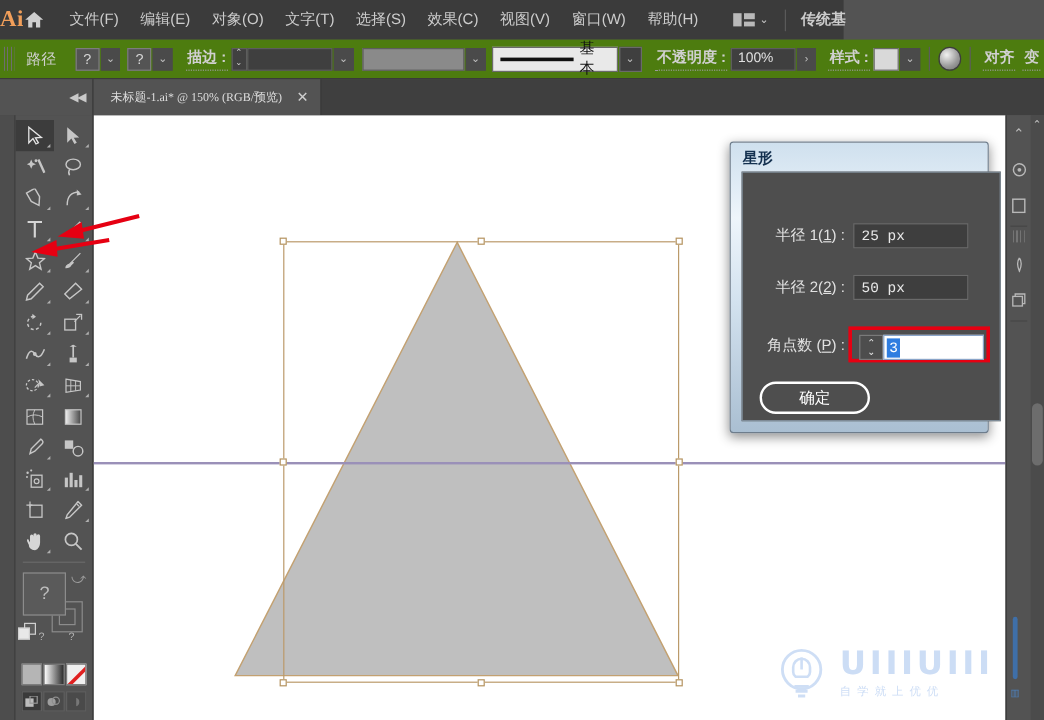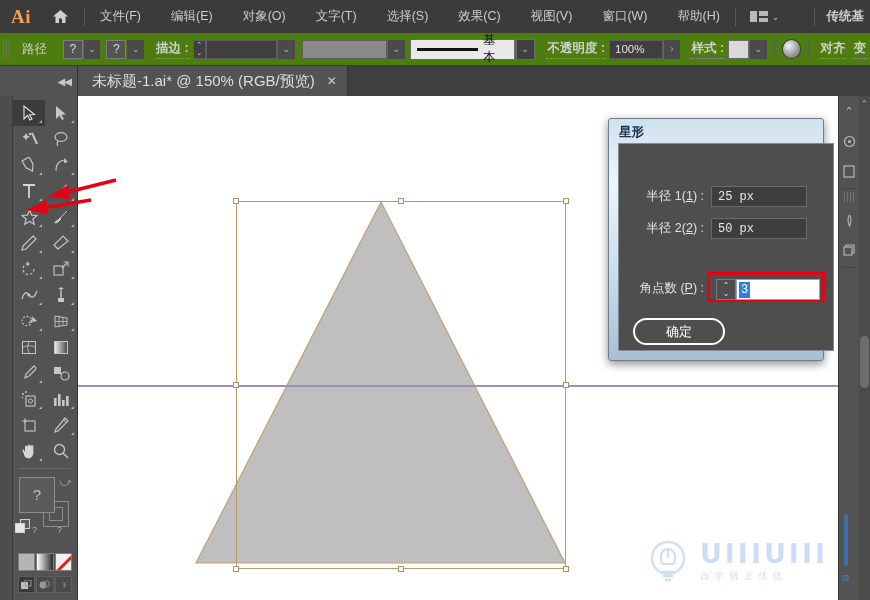--- a/index.html
+++ b/index.html
@@ -6,31 +6,31 @@
   html,body { width:870px; height:600px; overflow:hidden; }
   body {
     font-family:"Liberation Sans","DejaVu Sans",sans-serif;
     background:#535353; color:#d4d4d4;
     font-size:12px; position:relative;
   }
   #app { position:absolute; inset:0; width:870px; height:600px; }
 
   
   .menubar {
-    position:absolute; left:0; top:0; width:870px; height:33px;
+    position:absolute; left:0; top:0; width:703px; height:33px;
     background:#3b3b3b; display:flex; align-items:center;
   }
   .ai-logo {
     width:42px; text-align:center; font-size:19px; font-weight:bold;
     color:#f29f5a; font-family:"Liberation Serif","DejaVu Serif",serif;
     letter-spacing:.5px;
   }
   .home-icon { width:36px; display:flex; align-items:center; justify-content:center; }
   .mb-sep { width:1px; height:18px; background:#5a5a5a; margin:0 6px; }
-  .menu-items { display:flex; align-items:center;gap:12px; }
+  .menu-items { display:flex; align-items:center; }
   .menu-item {
     padding:0 9px; height:33px; line-height:33px; color:#ccc;
     font-size:12.5px; white-space:nowrap; cursor:default;
   }
   .arrange-icon { display:flex; align-items:center; gap:4px; padding:0 8px; }
   .sq-group { display:flex; gap:2px; align-items:flex-start; }
   .sq-a { width:7px; height:11px; background:#b9b9b9; }
   .sq-b { display:flex; flex-direction:column; gap:2px; }
   .sq-b i { display:block; width:9px; height:4.5px; background:#b9b9b9; }
   .chev { font-size:9px; color:#c8c8c8; }
@@ -91,21 +91,21 @@
     position:absolute; left:0; top:0; width:78px; height:30px;
     background:#535353; border-right:1px solid #333;
     display:flex; align-items:center; justify-content:flex-end;
   }
   .dbl-chev { color:#c9c9c9; font-size:10px; padding-right:6px; letter-spacing:-1px; }
   .doctab {
     position:absolute; left:78px; top:0; height:30px;
     background:#535353; display:flex; align-items:center;
     padding:0 10px 0 14px; border-right:1px solid #333;
   }
-  .doctab .t { font-size:15px; color:#dedede; white-space:nowrap; }
+  .doctab .t { font-size:10px; color:#dedede; white-space:nowrap;font-family:Liberation Serif, serif; }
   .doctab .x { margin-left:12px; color:#cfcfcf; font-size:12px; font-weight:bold; }
 
   
   .toolstrip {
     position:absolute; left:0; top:96px; width:13px; height:504px;
     background:#4d4d4d; border-right:1px solid #3a3a3a;
   }
   .toolbar {
     position:absolute; left:13px; top:96px; width:65px; height:504px;
     background:#535353; border-right:1px solid #333;
@@ -719,21 +719,21 @@
   <div class="dialog">
     <div class="dlg-title">星形</div>
 
     <div class="dlg-body">
 
       <div class="dlg-row" style="left:0; top:42px">
         <span class="dlg-lbl">半径 1(<u>1</u>) :</span>
         <span class="dlg-input">25 px</span>
       </div>
 
-      <div class="dlg-row" style="left:0; top:74px">
+      <div class="dlg-row" style="left:0; top:85px">
         <span class="dlg-lbl">半径 2(<u>2</u>) :</span>
         <span class="dlg-input">50 px</span>
       </div>
 
       <div class="dlg-row" style="left:0; top:136px">
         <span class="dlg-lbl">角点数 (<u>P</u>) :</span>
       </div>
 
       <div class="hl-wrap">
         <span class="pt-stepper">

